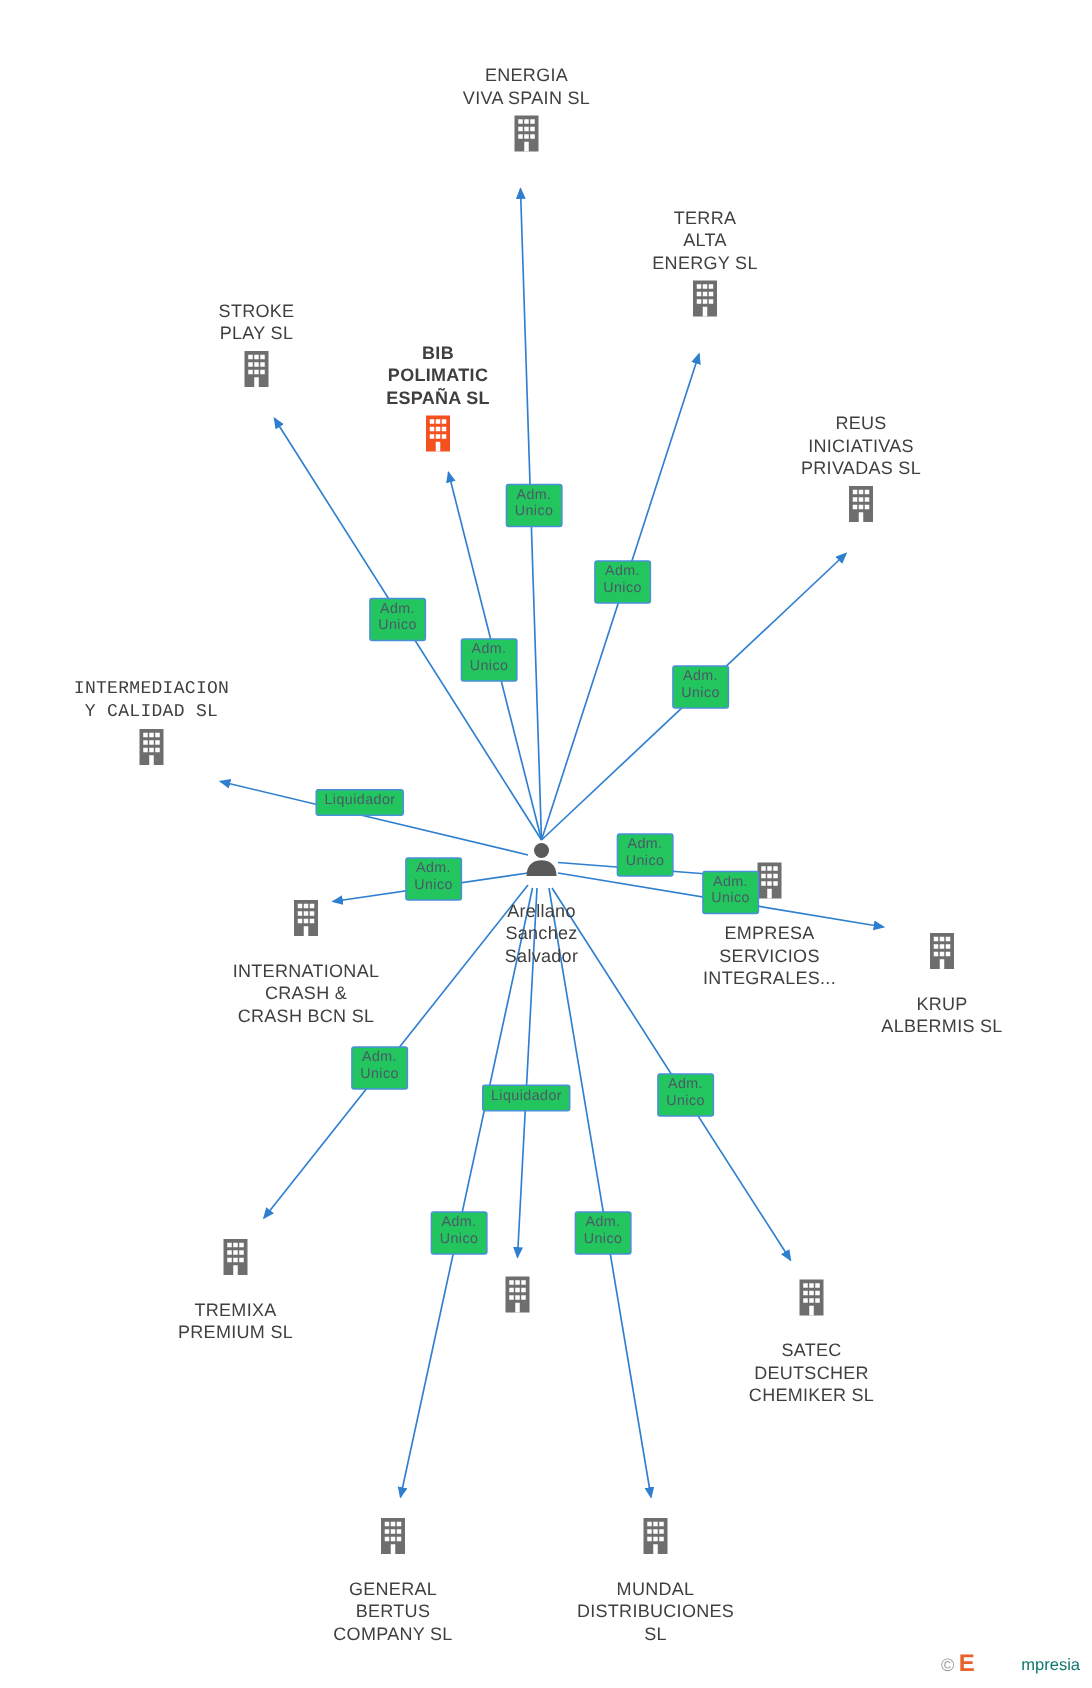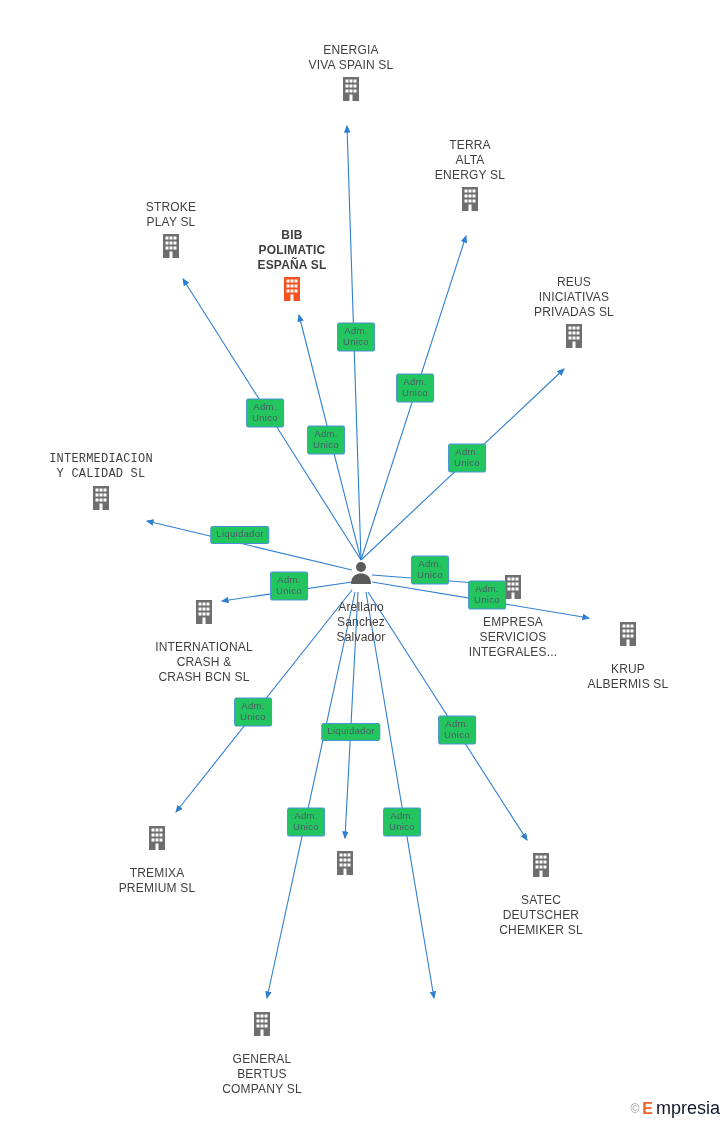--- a/index.html
+++ b/index.html
@@ -79,22 +79,23 @@
   .watermark .wm-c {
     font-size: 12px;
     color: #9a9a9a;
   }
   .watermark .wm-e {
     color: #e8622a;
     font-size: 16px;
     font-weight: bold;
   }
   .watermark .wm-text {
-    color: #0f172a;
-    font-size: 18px;
+    color: #0f766e;
+    font-size: 11px;
+    margin-left: 28px;
   }
 </style>
 </head>
 <body>
 
 <div id="canvas">
 
   <svg class="edges" viewBox="0 0 728 1125">
     <defs>
       <marker id="arrow" markerWidth="7" markerHeight="7" refX="6" refY="3" orient="auto">
@@ -387,20 +388,40 @@
           <rect x="9.5" y="14.5" width="3" height="3"></rect>
           <rect x="13.5" y="14.5" width="3" height="3"></rect>
         <rect x="9.5" y="19.5" width="3" height="6.5"></rect>
       </g>
     </svg>
     <div class="label below">SATEC
 DEUTSCHER
 CHEMIKER  SL</div>
   </div>
 
+  <div class="node" style="left:437px; top:1010px;">
+    <svg class="bldg" width="22" height="28" viewBox="0 0 22 28">
+      <rect x="3" y="2" width="16" height="24" fill="#6e6e6e"></rect>
+      <g fill="#ffffff">
+        <rect x="5.5" y="4.5" width="3" height="3"></rect>
+          <rect x="9.5" y="4.5" width="3" height="3"></rect>
+          <rect x="13.5" y="4.5" width="3" height="3"></rect>
+        <rect x="5.5" y="9.5" width="3" height="3"></rect>
+          <rect x="9.5" y="9.5" width="3" height="3"></rect>
+          <rect x="13.5" y="9.5" width="3" height="3"></rect>
+        <rect x="5.5" y="14.5" width="3" height="3"></rect>
+          <rect x="9.5" y="14.5" width="3" height="3"></rect>
+          <rect x="13.5" y="14.5" width="3" height="3"></rect>
+        <rect x="9.5" y="19.5" width="3" height="6.5"></rect>
+      </g>
+    </svg>
+    <div class="label below">MUNDAL
+DISTRIBUCIONES
+SL</div>
+  </div>
 
   <div class="edge-label" style="left:356px; top:337px;">Adm.
 Unico</div>
   <div class="edge-label" style="left:415px; top:388px;">Adm.
 Unico</div>
   <div class="edge-label" style="left:265px; top:413px;">Adm.
 Unico</div>
   <div class="edge-label" style="left:326px; top:440px;">Adm.
 Unico</div>
   <div class="edge-label" style="left:467px; top:458px;">Adm.

